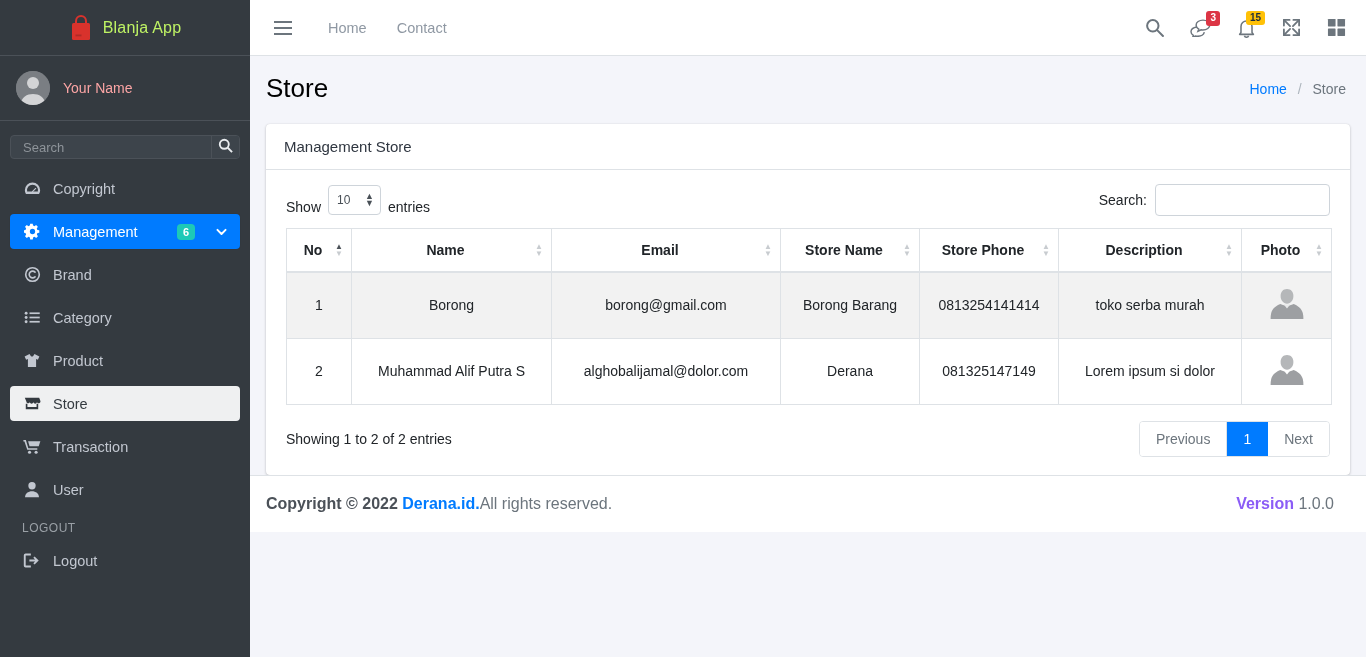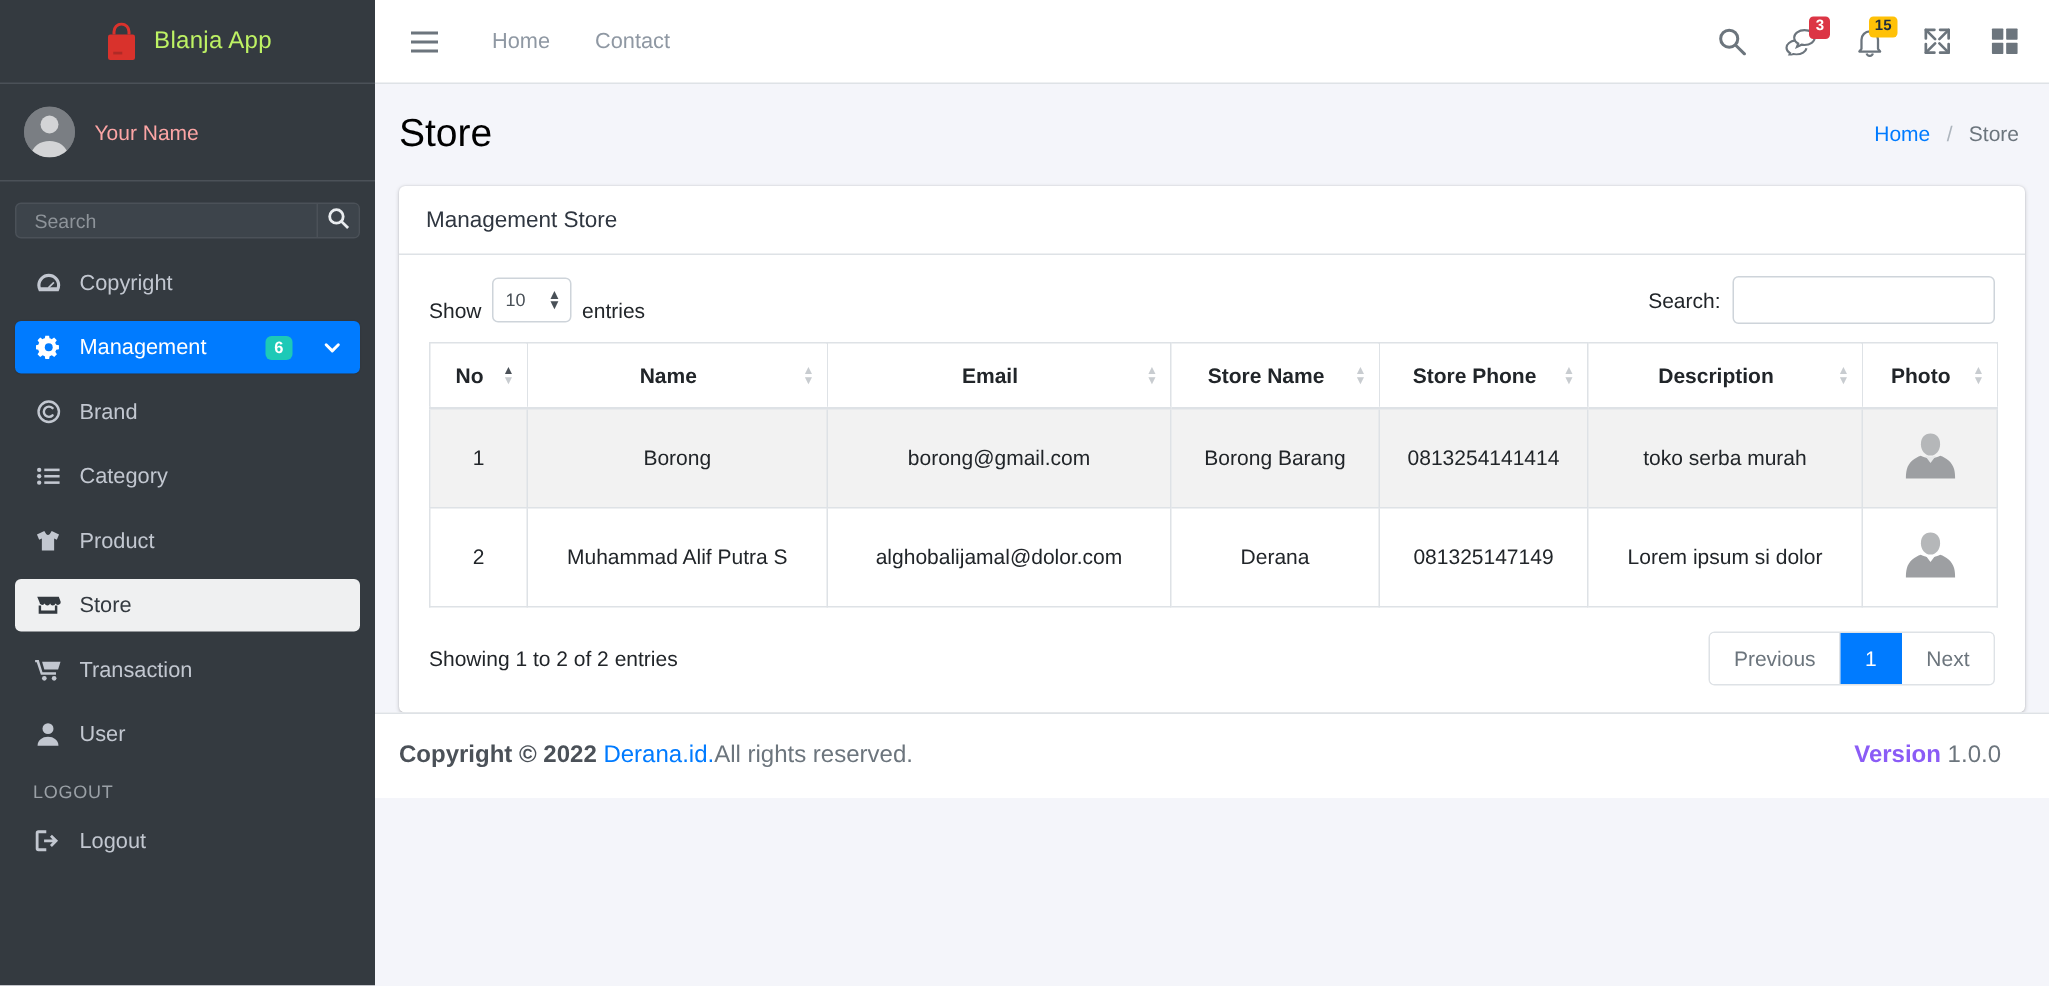--- a/index.html
+++ b/index.html
@@ -288,21 +288,21 @@
     border-top: 1px solid #dee2e6;
     height: 57px;
     flex: 0 0 57px;
     display: flex;
     align-items: center;
     padding: 0 32px 0 16px;
     font-size: 16px;
     color: #6c757d;
   }
   .footer b { color: #4b5158; }
-  .footer a { color: #007bff; text-decoration: none; font-weight: normal; cursor: pointer; }
+  .footer a { color: #007bff; text-decoration: none; font-weight: bold; cursor: pointer; }
   .footer .version { margin-left: auto; color: #6c757d; }
   .footer .version b { color: #8b5cf6; }
 </style>
 </head>
 <body>
 
 <aside class="sidebar">
 
   <div class="brand">
     <span class="brand-icon">

